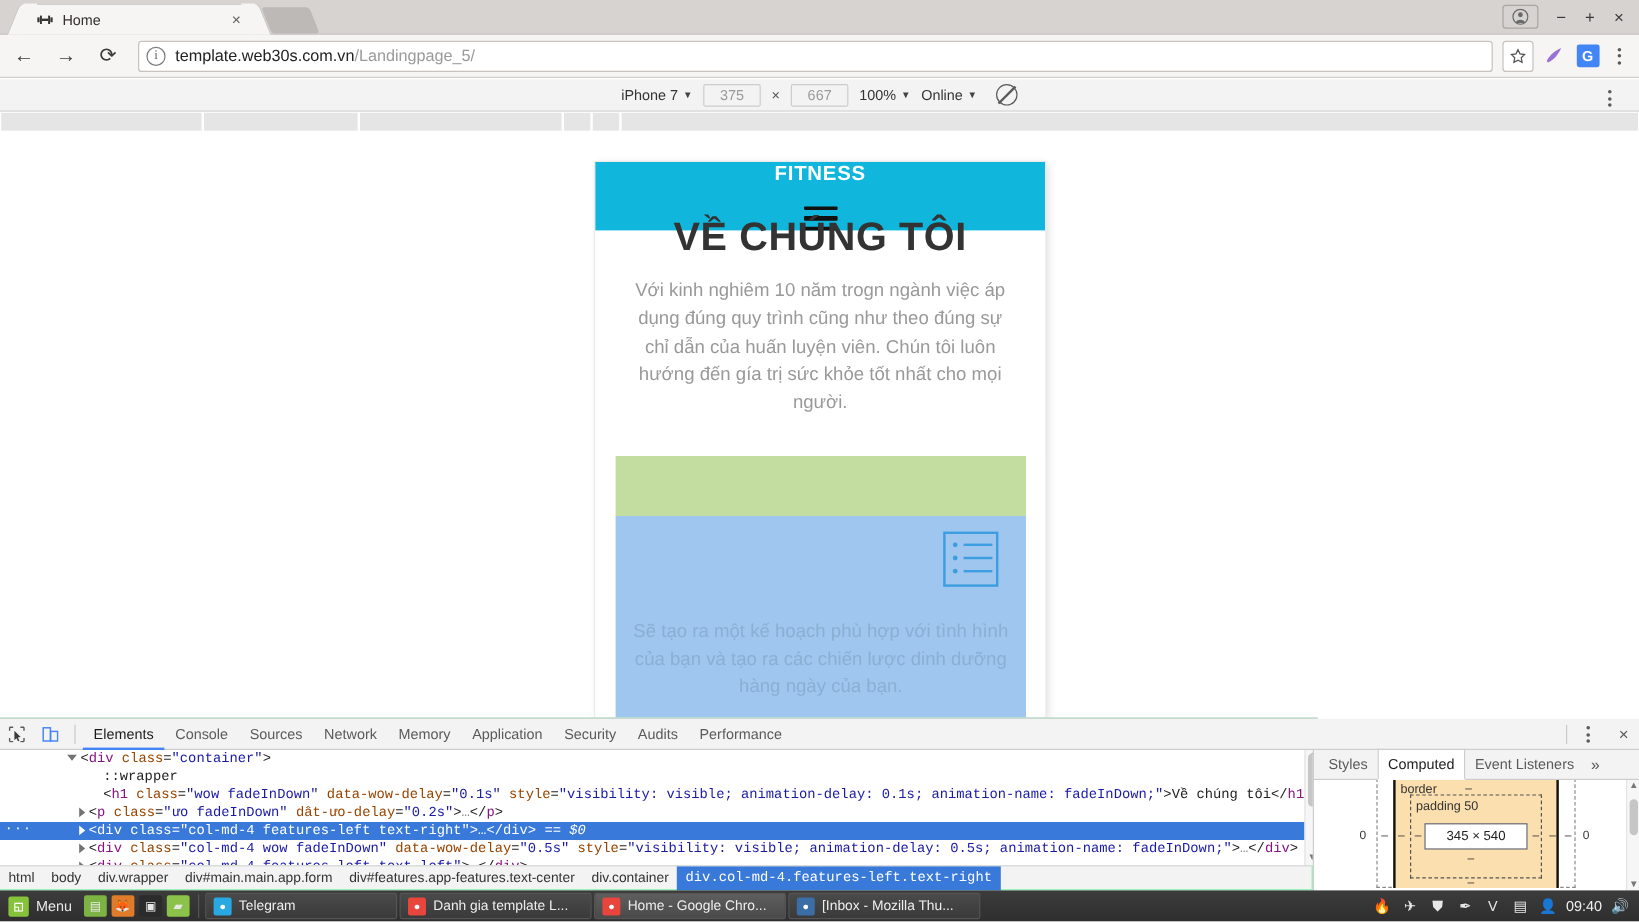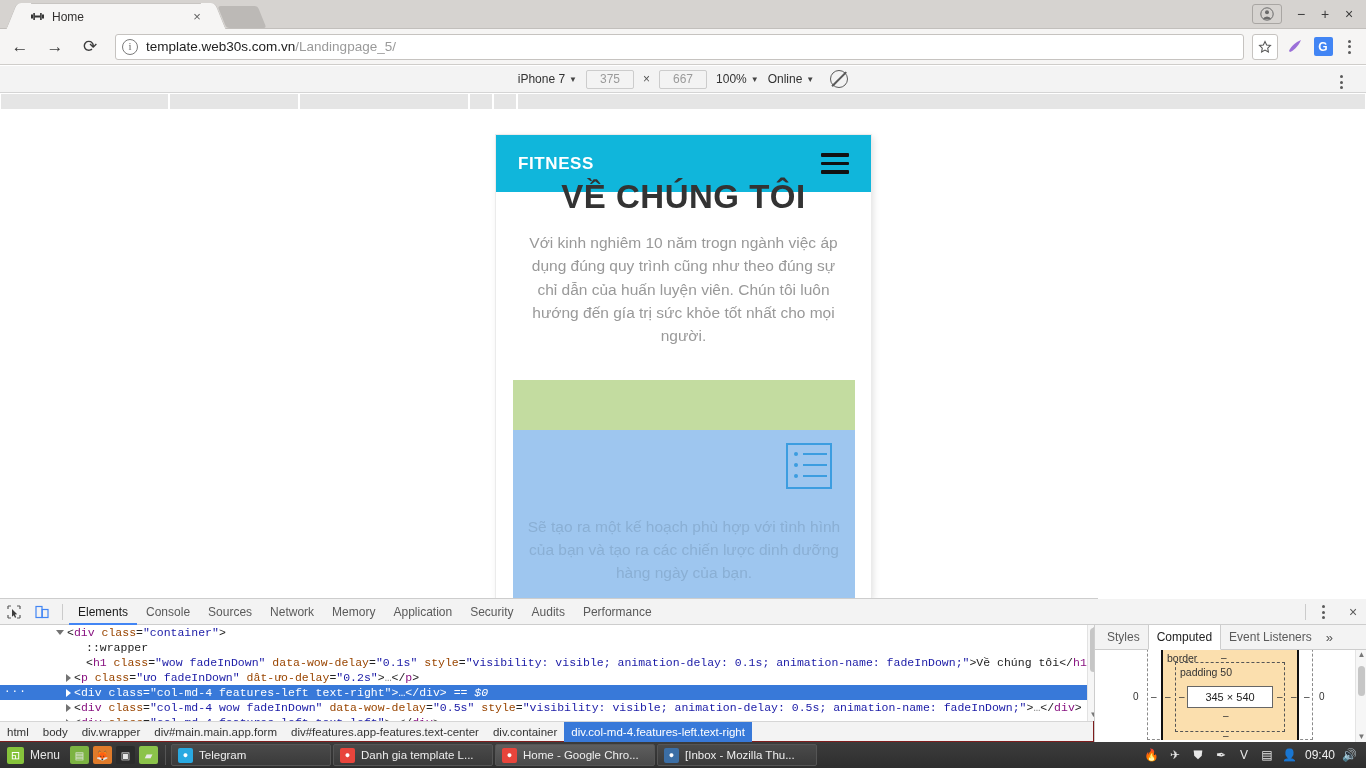--- a/index.html
+++ b/index.html
@@ -140,20 +140,21 @@
   .device-frame {
     position: absolute; left: 496px; top: 26px; width: 375px; height: 463px;
     background: #fff;
     box-shadow: 0 0 0 1px #ebebeb, 2px 2px 7px rgba(0,0,0,0.13);
     overflow: hidden;
   }
   .site-header {
     height: 57px; background: #10b6db;
     display: flex; align-items: center; justify-content: space-between;
     padding: 0 22px;
+    flex-direction: column;
   }
   .brand {
     color: #fff; font-weight: bold; font-size: 17px; letter-spacing: 0.6px;
   }
   .hamburger { width: 28px; display: flex; flex-direction: column; gap: 5px; }
   .hamburger i { display:block; height: 3.5px; background: #111; border-radius: 1px; }
 
   .site-h1 {
     text-align: center; font-size: 33px; font-weight: bold; color: #333;
     margin: -14px 0 0 0; letter-spacing: 0.5px;
@@ -196,21 +197,21 @@
   .feature-icon .bar { width: 24px; height: 2.5px; background: #3c9de0; }
   .feature-text {
     position: absolute; left: 0; top: 86px; width: 100%;
     text-align: center; font-size: 15.5px; color: #8aafd4; line-height: 1.48;
     padding: 0 14px;
   }
 
   
   .devtools {
     position: absolute; left: 0; top: 598px; width: 1098px; height: 144px;
-    background: #7f1d1d; border-top: 1px solid #cdcdcd;
+    background: #86efac; border-top: 1px solid #cdcdcd;
   }
   .dt-tabbar {
     position: absolute; left: 0; top: 0; width: 1366px; height: 26px;
     background: #f3f3f3; border-bottom: 1px solid #cdcdcd;
     display: flex; align-items: center;
   }
   .dt-tool { width: 28px; height: 26px; display:flex;align-items:center;justify-content:center; }
   .dt-divider { width: 1px; height: 16px; background: #cbcbcb; margin: 0 6px; }
   .dt-tab {
     padding: 0 9px; height: 26px; line-height: 26px; font-size: 12px; color: #5a5a5a;
@@ -258,21 +259,21 @@
   }
   .dom-scroll .thumb { position: absolute; left: 2px; top: 3px; width: 7px; height: 44px; background: #c6c6c6; border-radius: 4px;}
   .dom-scroll .arr { position:absolute; left:0; width:11px; height:11px; font-size:8px; text-align:center; color:#777; }
 
   .breadcrumbs {
     position: absolute; left: 0; top: 122px; width: 1093px; height: 20px;
     background: #f3f3f3; border-top: 1px solid #d6d6d6;
     display: flex; align-items: center; font-size: 11.5px; color: #333;
   }
   .crumb { padding: 0 7px; height: 20px; line-height: 20px; white-space: nowrap; }
-  .crumb.active { background: #3879d9; color: #fff; }
+  .crumb.active { background: #3879d9; color: #fff; font-family: Liberation Mono, monospace; }
 
   .sidebar {
     position: absolute; left: 1094px; top: 26px; width: 272px; height: 118px;
     background: #fff; border-left: 1px solid #cdcdcd;
   }
   .sb-tabbar {
     height: 25px; background: #f3f3f3; border-bottom: 1px solid #cdcdcd;
     display: flex; align-items: center; padding-left: 4px;
   }
   .sb-tab { padding: 0 8px; height: 25px; line-height: 25px; font-size: 12px; color: #5a5a5a; }

